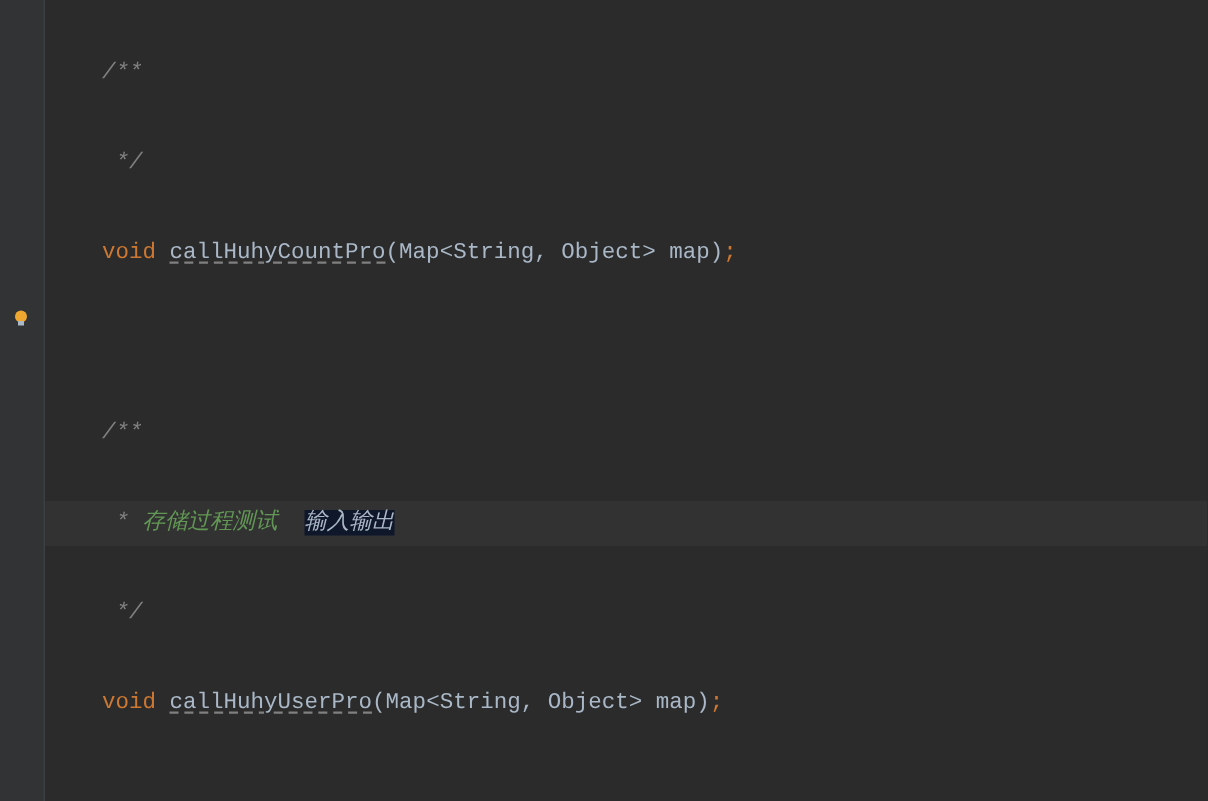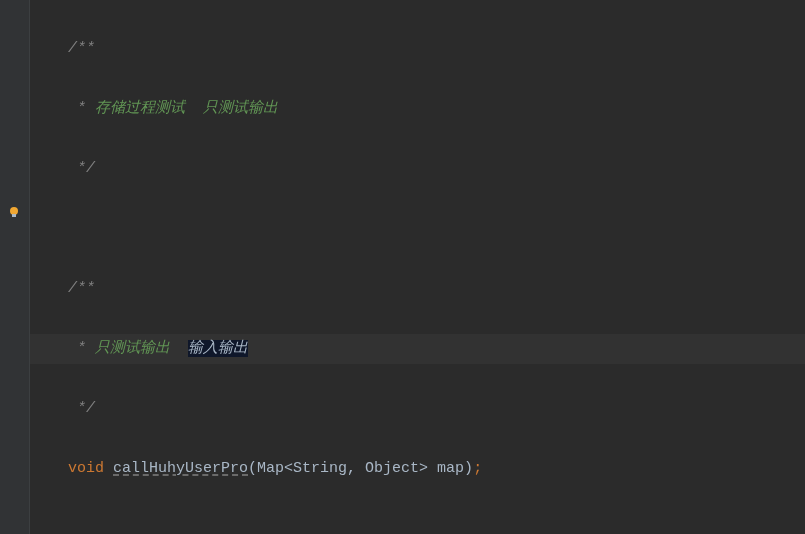--- a/index.html
+++ b/index.html
@@ -70,25 +70,25 @@
   <div class="gutter-icon">
     <svg width="14" height="14" viewBox="0 0 14 14">
       <circle cx="7" cy="6" r="4" fill="#f0a732"></circle>
       <rect x="5" y="9" width="4" height="3" fill="#a9b7c6"></rect>
     </svg>
   </div>
 </div>
 
 <div class="code-area">
 <div class="line">    <span class="comment">/**</span></div>
-<div class="line">    <span class="comment"> * </span><span class="comment-green">存储过程测试  只测试输出</span></div>
 <div class="line">    <span class="comment"> */</span></div>
+<div class="line">    <span class="keyword">void</span> <span class="method">callHuhyCountPro</span><span class="type">(Map&lt;String, Object&gt; map)</span><span class="punct-orange">;</span></div>
 <div class="line"></div>
 <div class="line">    <span class="comment">/**</span></div>
-<div class="line selected">    <span class="comment"> * </span><span class="comment-green">只测试输出  </span><span class="selected-text">输入输出</span></div>
+<div class="line selected">    <span class="comment"> * </span><span class="comment-green">存储过程测试  </span><span class="selected-text">输入输出</span></div>
 <div class="line">    <span class="comment"> */</span></div>
 <div class="line">    <span class="keyword">void</span> <span class="method">callHuhyUserPro</span><span class="type">(Map&lt;String, Object&gt; map)</span><span class="punct-orange">;</span></div>
 
 
 
 
 
 
 
 

